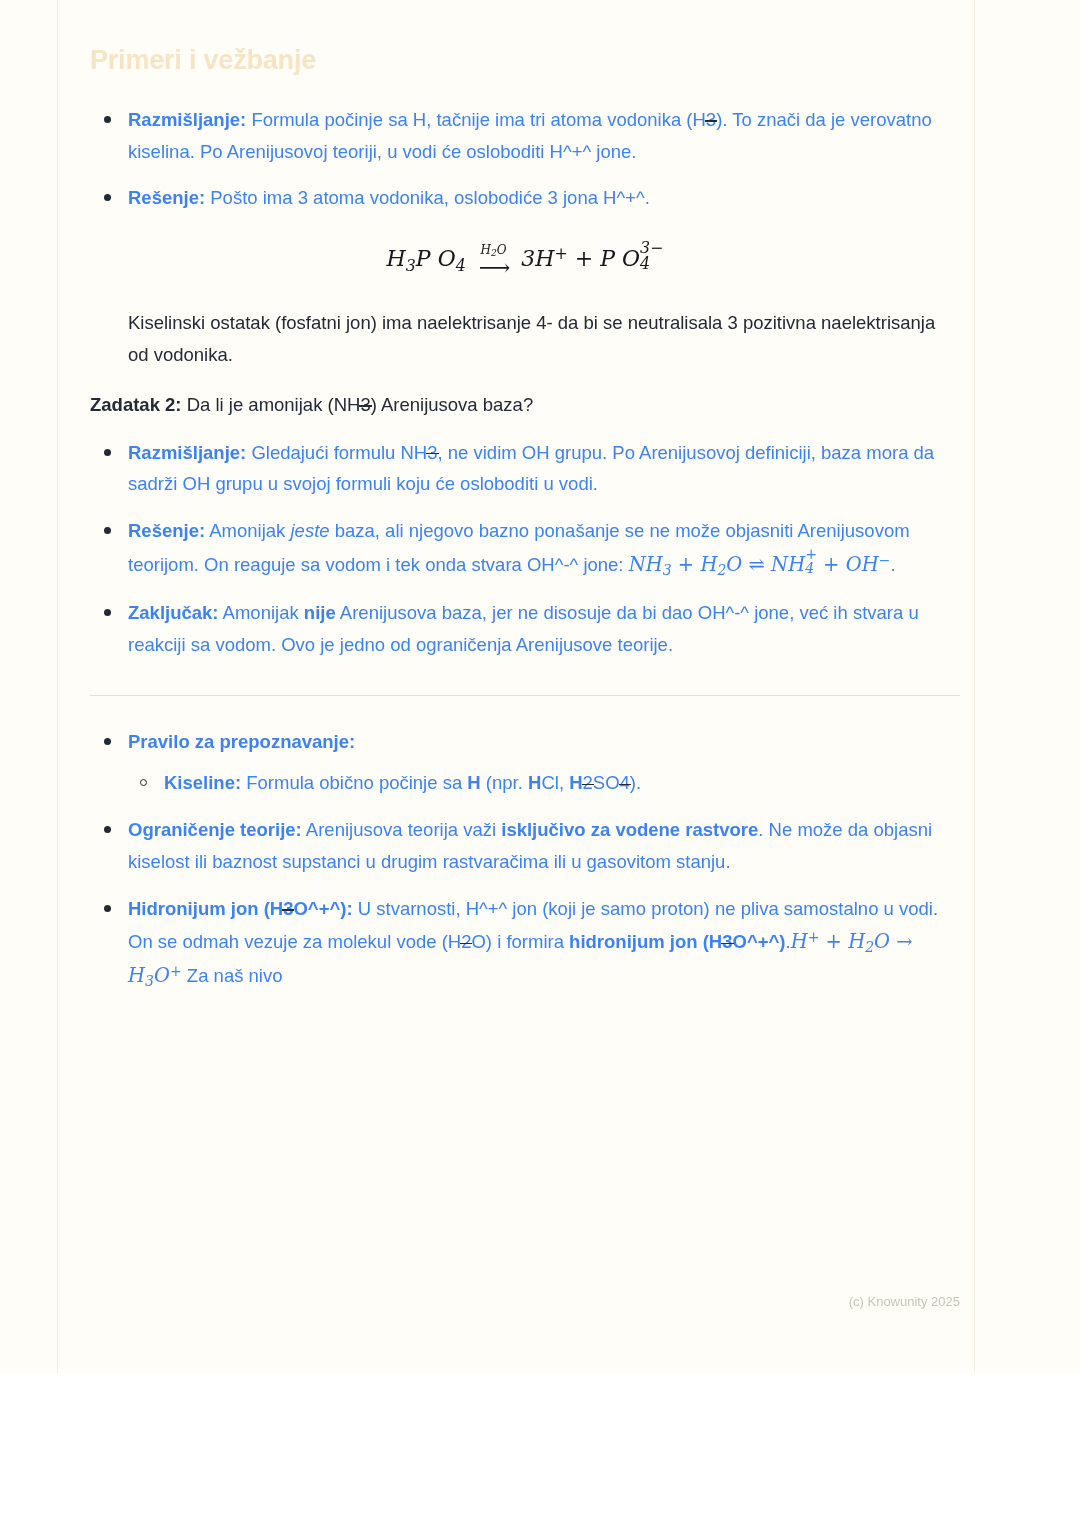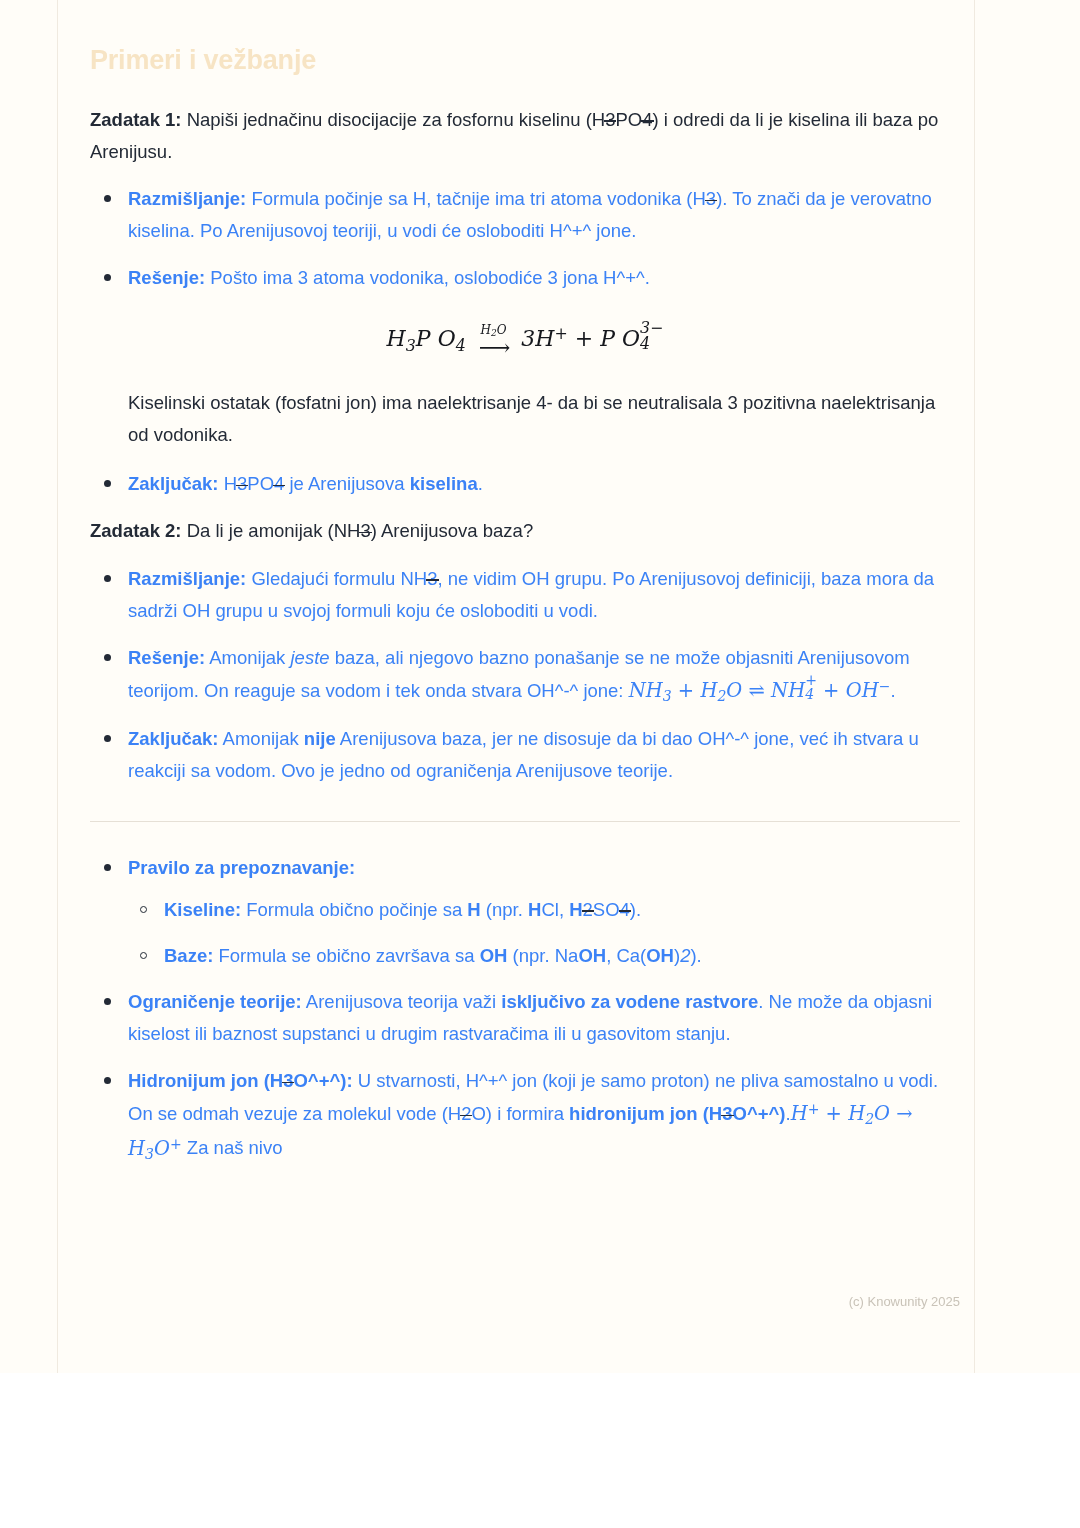--- a/index.html
+++ b/index.html
@@ -201,23 +201,20 @@
 <body>
 
 <div class="page">
   <div class="page-left-rule"></div>
   <div class="page-right-rule"></div>
 
   <div class="content">
 
     <h2 class="section-title">Primeri i vežbanje</h2>
 
-    <p class="para task">
-      <strong>Zadatak 1:</strong><span> Napiši jednačinu disocijacije za fosfornu kiselinu (H<span class="strike-3">3</span>PO<span class="strike-3">4</span>) i odredi da li je kiselina ili baza po Arenijusu.</span>
-    </p>
 
     <ul class="bullets">
       <li>
         <strong>Razmišljanje:</strong><span> Formula počinje sa H, tačnije ima tri atoma vodonika (H<span class="strike-3">3</span>). To znači da je verovatno kiselina. Po Arenijusovoj teoriji, u vodi će osloboditi H^+^ jone.</span>
       </li>
       <li>
         <strong>Rešenje:</strong><span> Pošto ima 3 atoma vodonika, oslobodiće 3 jona H^+^.</span>
       </li>
     </ul>
 
@@ -225,25 +222,20 @@
       H<span class="sub">3</span>P O<span class="sub">4</span>
       <span class="arrow-wrap">
         <span class="arrow-label">H<span style="font-size:0.75em;vertical-align:-0.25em;">2</span>O</span>
         <span class="arrow-line">⟶</span>
       </span>
       3H<span class="sup">+</span> + P O<span class="subsup"><span class="s-top">3−</span><span class="s-bot">4</span></span>
     </div>
 
     <p class="indent-para">Kiselinski ostatak (fosfatni jon) ima naelektrisanje 4- da bi se neutralisala 3 pozitivna naelektrisanja od vodonika.</p>
 
-    <ul class="bullets">
-      <li>
-        <strong>Zaključak:</strong><span> H<span class="strike-3">3</span>PO<span class="strike-3">4</span> je Arenijusova <strong>kiselina</strong>.</span>
-      </li>
-    </ul>
 
     <p class="para task">
       <strong>Zadatak 2:</strong><span> Da li je amonijak (NH<span class="strike-3">3</span>) Arenijusova baza?</span>
     </p>
 
     <ul class="bullets">
       <li>
         <strong>Razmišljanje:</strong><span> Gledajući formulu NH<span class="strike-3">3</span>, ne vidim OH grupu. Po Arenijusovoj definiciji, baza mora da sadrži OH grupu u svojoj formuli koju će osloboditi u vodi.</span>
       </li>
       <li>
@@ -257,23 +249,20 @@
     <hr class="divider">
 
 
     <ul class="bullets">
       <li>
         <strong>Pravilo za prepoznavanje:</strong>
         <ul class="sub-bullets">
           <li>
             <strong>Kiseline:</strong><span> Formula obično počinje sa <strong>H</strong> (npr. <strong>H</strong>Cl, <strong>H</strong><span class="strike-3">2</span>SO<span class="strike-3">4</span>).</span>
           </li>
-          <li>
-            <strong>Baze:</strong><span> Formula se obično završava sa <strong>OH</strong> (npr. Na<strong>OH</strong>, Ca(<strong>OH</strong>)<em>2</em>).</span>
-          </li>
         </ul>
       </li>
       <li>
         <strong>Ograničenje teorije:</strong><span> Arenijusova teorija važi </span><strong>isključivo za vodene rastvore</strong><span>. Ne može da objasni kiselost ili baznost supstanci u drugim rastvaračima ili u gasovitom stanju.</span>
       </li>
       <li>
         <strong>Hidronijum jon (H<span class="strike-3">3</span>O^+^):</strong><span> U stvarnosti, H^+^ jon (koji je samo proton) ne pliva samostalno u vodi. On se odmah vezuje za molekul vode (H<span class="strike-3">2</span>O) i formira </span><strong>hidronijum jon (H<span class="strike-3">3</span>O^+^)</strong><span>.</span><span class="mathi">H<span class="sup">+</span> + H<span class="sub">2</span>O → H<span class="sub">3</span>O<span class="sup">+</span></span><span> Za naš nivo</span>
       </li>
     </ul>
 

